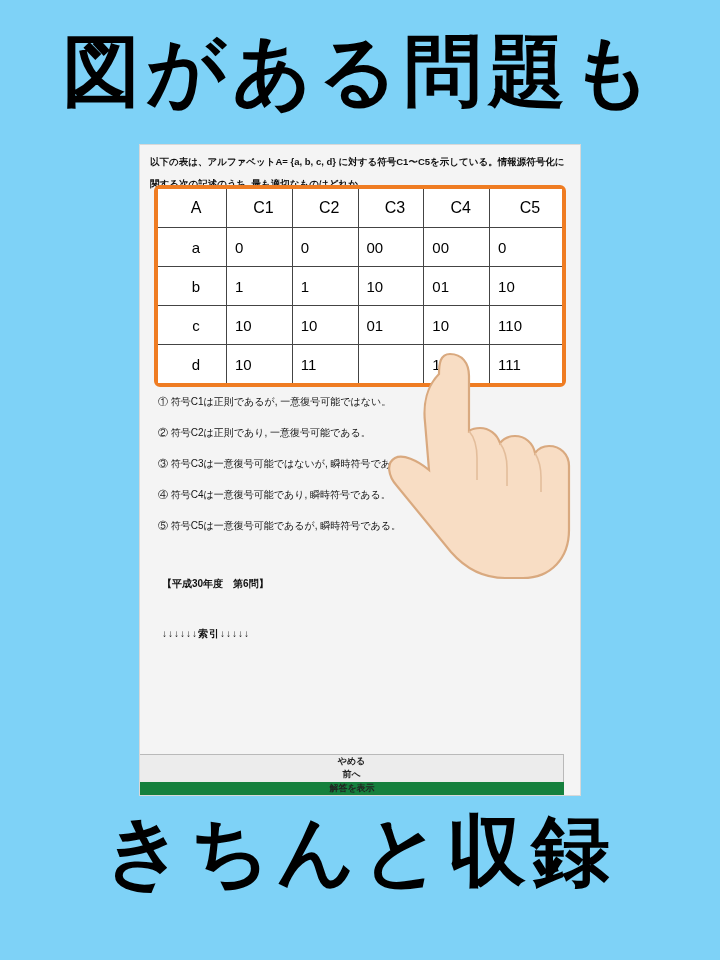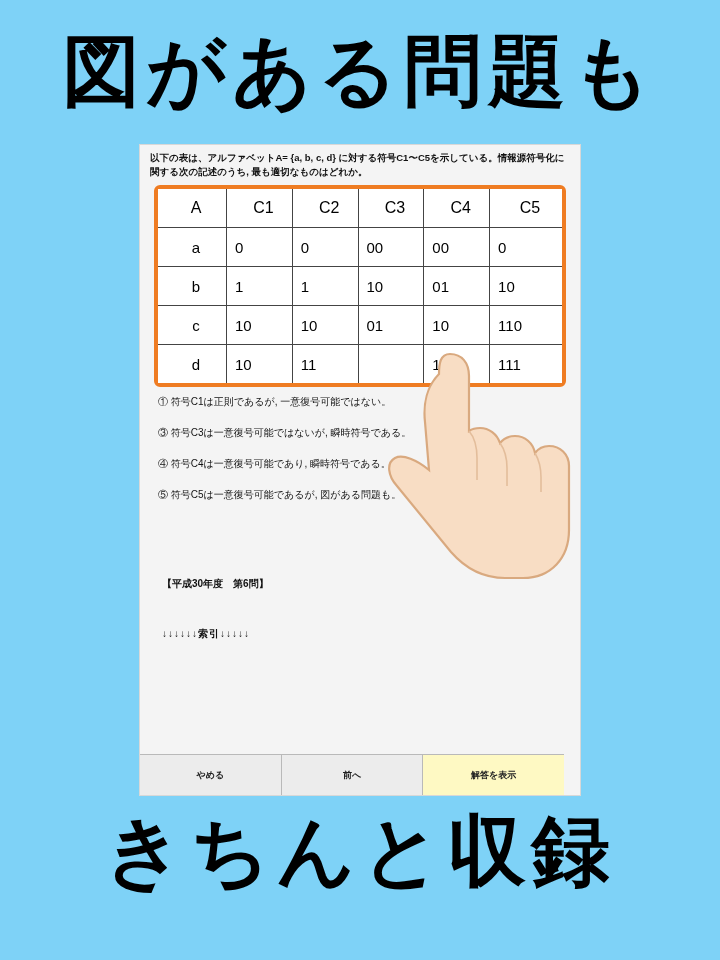--- a/index.html
+++ b/index.html
@@ -47,21 +47,21 @@
     background: #f4f4f4;
     box-shadow: 0 0 0 1px #d8d8d8;
     overflow: hidden;
   }
   .question-text {
     position: absolute;
     left: 10px;
     top: 6px;
     width: 420px;
     font-size: 9.5px;
-    line-height: 14px;
+    line-height: 22px;
     color: #111;
     font-weight: bold;
   }
   
   .table-wrap {
     position: absolute;
     left: 14px;
     top: 40px;
     width: 412px;
     border: 4px solid #ef7c22;
@@ -140,35 +140,36 @@
   }
   .toolbar {
     position: absolute;
     left: 0;
     bottom: 0;
     width: 424px;
     height: 40px;
     display: flex;
     border-top: 1px solid #b9b9b9;
     background: #ececec;
+    flex-direction: column;
   }
   .toolbar .btn {
     flex: 1 1 0;
     display: flex;
     align-items: center;
     justify-content: center;
     font-size: 9px;
     font-weight: bold;
     color: #222;
     border-right: 1px solid #b9b9b9;
     background: #ececec;
   }
   .toolbar .btn:last-child {
     border-right: none;
-    background: #fef9c3;
+    background: #15803d;
   }
 
   
   .hand {
     position: absolute;
     left: 355px;
     top: 330px;
     width: 230px;
     height: 260px;
     pointer-events: none;
@@ -227,23 +228,24 @@
           <td></td>
           <td>11</td>
           <td>111</td>
         </tr>
       </tbody>
     </table>
   </div>
 
   <div class="choices">
     <div class="choice">① 符号C1は正則であるが, 一意復号可能ではない。</div>
+    <div class="choice">② 符号C2は正則であり, 一意復号可能である。</div>
     <div class="choice">③ 符号C3は一意復号可能ではないが, 瞬時符号である。</div>
     <div class="choice">④ 符号C4は一意復号可能であり, 瞬時符号である。</div>
-    <div class="choice">⑤ 符号C5は一意復号可能であるが, 図がある問題も。</div>
+    <div class="choice">⑤ 符号C5は一意復号可能であるが, 瞬時符号である。</div>
   </div>
 
   <div class="meta">【平成30年度　第6問】</div>
   <div class="index-line">↓↓↓↓↓↓索引↓↓↓↓↓</div>
 
   <div class="toolbar">
     <div class="btn">やめる</div>
     <div class="btn">前へ</div>
     <div class="btn">解答を表示</div>
   </div>

